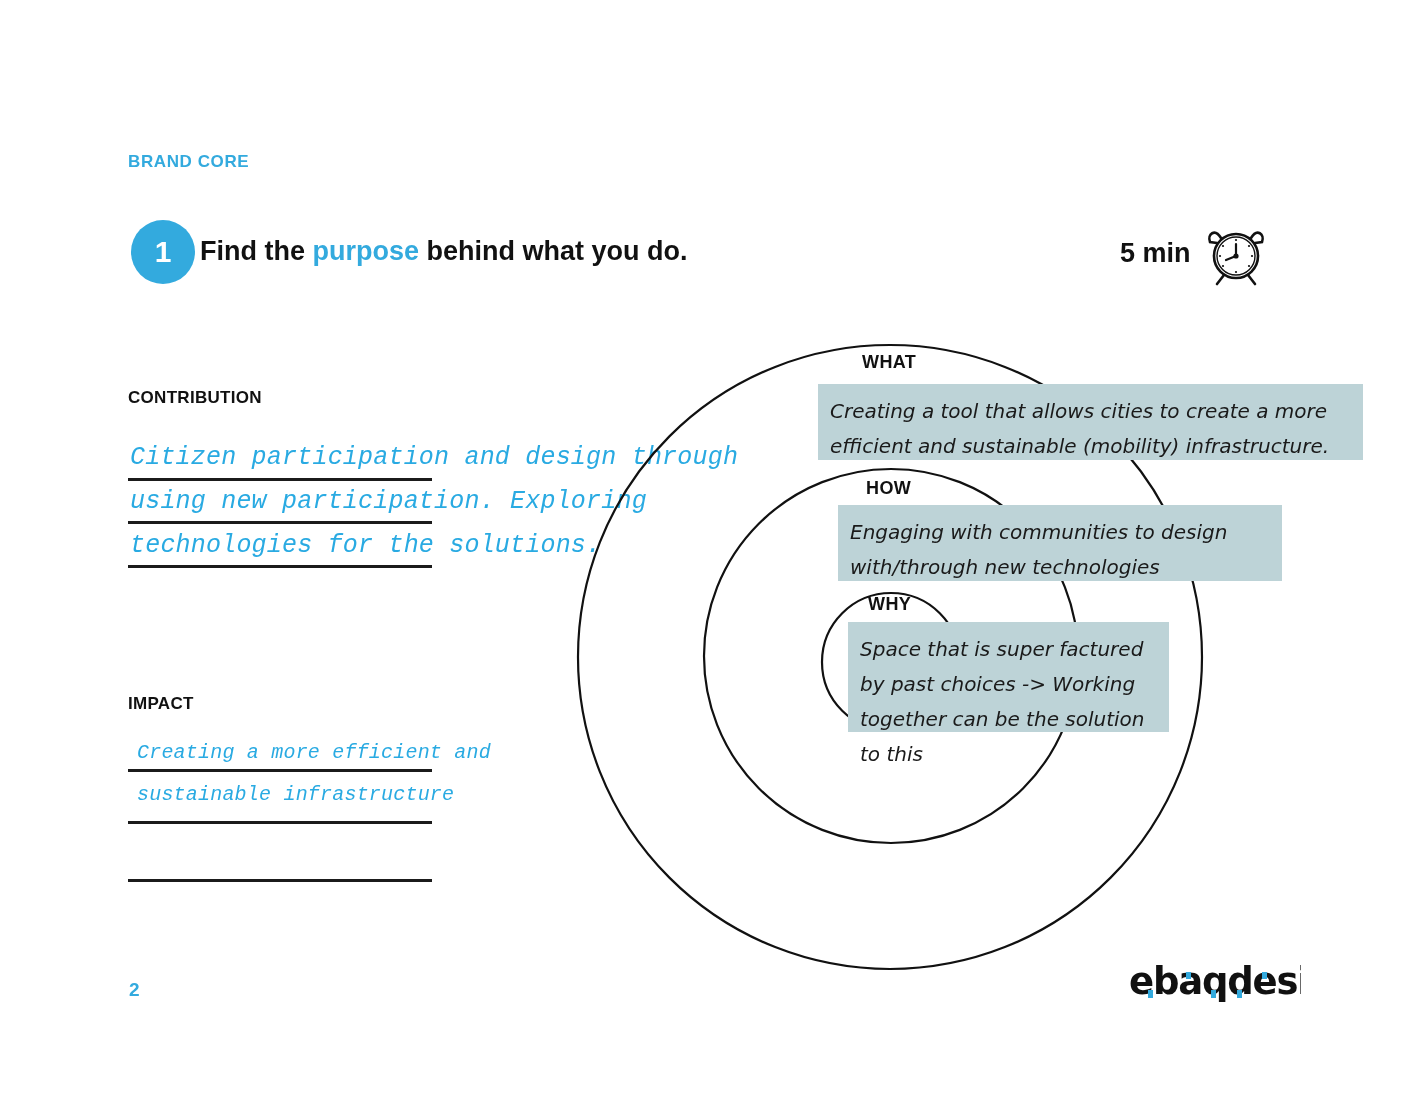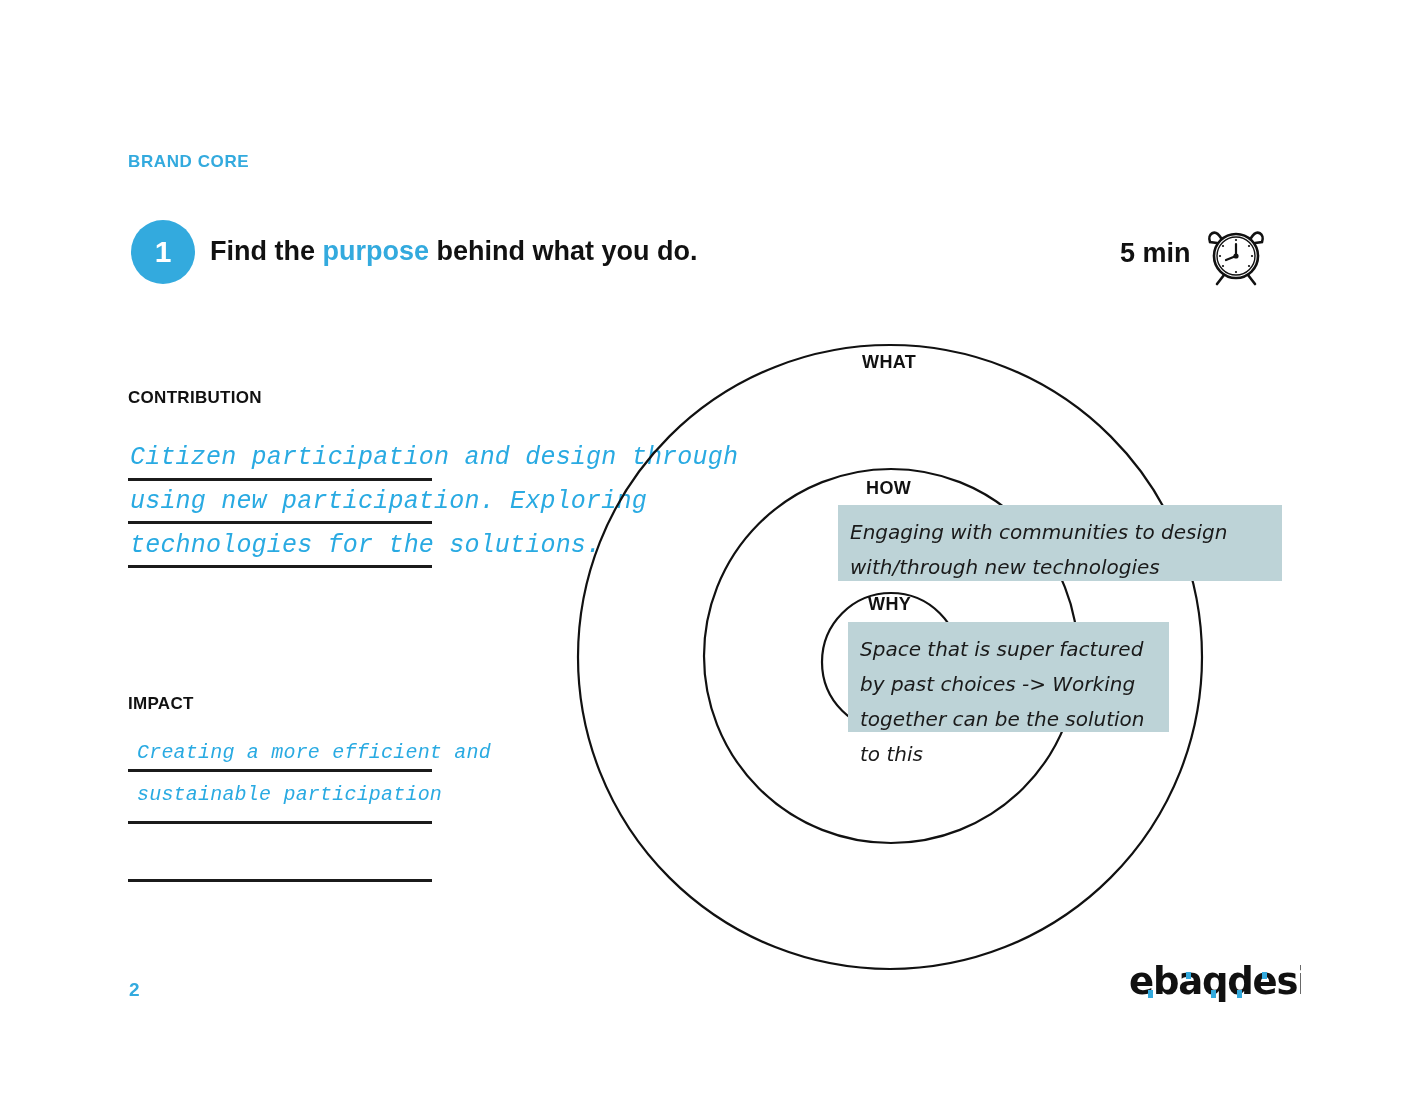--- a/index.html
+++ b/index.html
@@ -42,21 +42,21 @@
     color: #ffffff;
     display: flex;
     align-items: center;
     justify-content: center;
     font-size: 30px;
     font-weight: bold;
     font-family: "Liberation Sans", sans-serif;
   }
   .step-title {
     position: absolute;
-    left: 210px;
+    left: 200px;
     top: 236px;
     font-size: 27px;
     font-weight: bold;
     color: #111111;
     white-space: nowrap;
     font-family: "Liberation Sans", sans-serif;
   }
   .step-title .accent { color: #33aade; }
 
   .timer {
@@ -211,33 +211,34 @@
   <div class="hand contrib-line" style="top:487px;">using new participation. Exploring</div>
   <div class="hand contrib-line" style="top:531px;">technologies for the solutions.</div>
 
   <div class="sec-label lbl-impact">IMPACT</div>
 
   <div class="rule" style="left:128px; top:769px; width:304px;"></div>
   <div class="rule" style="left:128px; top:821px; width:304px;"></div>
   <div class="rule" style="left:128px; top:879px; width:304px;"></div>
 
   <div class="hand impact-line" style="top:741px;">Creating a more efficient and</div>
-  <div class="hand impact-line" style="top:783px;">sustainable participation</div>
+  <div class="hand impact-line" style="top:783px;">sustainable infrastructure</div>
 
   <div class="diagram">
     <svg width="680" height="660" viewBox="0 0 680 660">
       <g fill="none" stroke="#111111" stroke-width="2.2">
         <circle cx="330" cy="327" r="312"></circle>
         <circle cx="331" cy="326" r="187"></circle>
         <circle cx="331" cy="332" r="69"></circle>
       </g>
     </svg>
   </div>
 
   <div class="ring-label lbl-what">WHAT</div>
+  <div class="note note-what">Creating a tool that allows cities to create a more efficient and sustainable (mobility) infrastructure.</div>
 
   <div class="ring-label lbl-how">HOW</div>
   <div class="note note-how">Engaging with communities to design with/through new technologies</div>
 
   <div class="ring-label lbl-why">WHY</div>
   <div class="note note-why">Space that is super factured by past choices -&gt; Working together can be the solution to this</div>
 
   <div class="page-num">2</div>
 
   <div class="logo">

